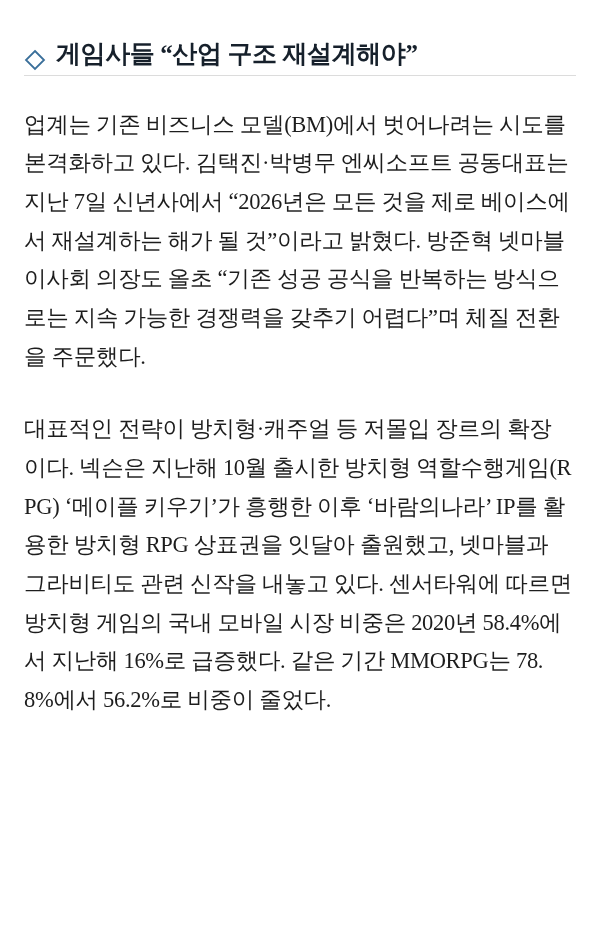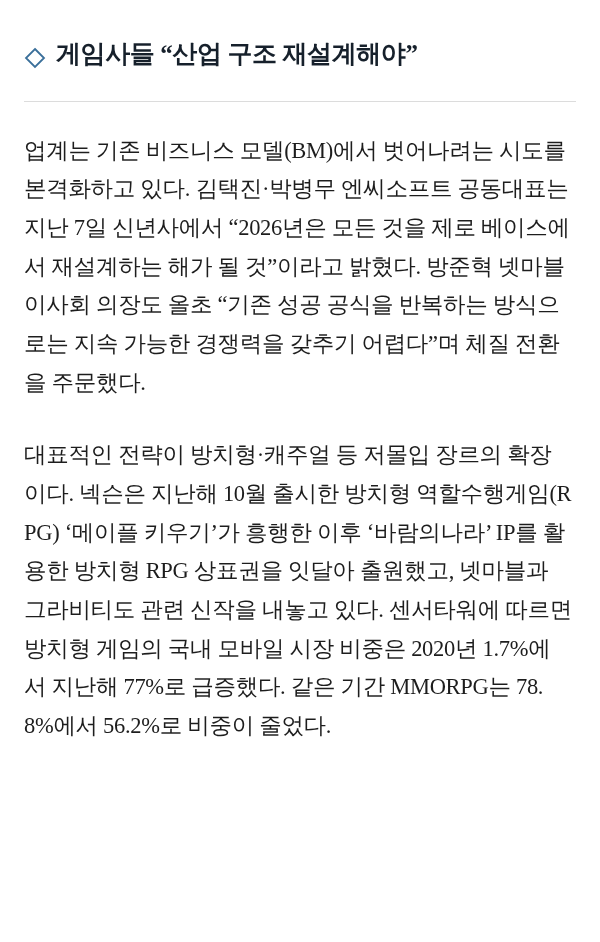--- a/index.html
+++ b/index.html
@@ -17,23 +17,23 @@
   .page {
     width: 600px;
     height: 942px;
     box-sizing: border-box;
     padding: 38px 24px 0 24px;
     background: #ffffff;
     position: relative;
   }
   .headline-row {
     display: flex;
-    align-items: center;
+    align-items: flex-end;
     gap: 10px;
-    padding-bottom: 30px;
+    padding-bottom: 4px;
   }
   .diamond-icon {
     flex: 0 0 auto;
     width: 22px;
     height: 22px;
     margin-top: 7px;
     position: relative;
   }
   .diamond-icon svg {
     display: block;
@@ -76,15 +76,15 @@
       <svg width="22" height="22" viewBox="0 0 22 22" aria-hidden="true">
         <polygon points="11,2 20,11 11,20 2,11" fill="none" stroke="#3a6f9a" stroke-width="1.8"></polygon>
       </svg>
     </span>
     <h1 class="headline">게임사들 “산업 구조 재설계해야”</h1>
   </div>
 
   <div class="divider"></div>
 
   <p class="body-text">업계는 기존 비즈니스 모델(BM)에서 벗어나려는 시도를 본격화하고 있다. 김택진·박병무 엔씨소프트 공동대표는 지난 7일 신년사에서 “2026년은 모든 것을 제로 베이스에서 재설계하는 해가 될 것”이라고 밝혔다. 방준혁 넷마블 이사회 의장도 올초 “기존 성공 공식을 반복하는 방식으로는 지속 가능한 경쟁력을 갖추기 어렵다”며 체질 전환을 주문했다.</p>
-  <p class="body-text">대표적인 전략이 방치형·캐주얼 등 저몰입 장르의 확장이다. 넥슨은 지난해 10월 출시한 방치형 역할수행게임(RPG) ‘메이플 키우기’가 흥행한 이후 ‘바람의나라’ IP를 활용한 방치형 RPG 상표권을 잇달아 출원했고, 넷마블과 그라비티도 관련 신작을 내놓고 있다. 센서타워에 따르면 방치형 게임의 국내 모바일 시장 비중은 2020년 1.7%에서 지난해 77%로 급증했다. 같은 기간 MMORPG는 78.8%에서 56.2%로 비중이 줄었다.</p>
+  <p class="body-text">대표적인 전략이 방치형·캐주얼 등 저몰입 장르의 확장이다. 넥슨은 지난해 10월 출시한 방치형 역할수행게임(RPG) ‘메이플 키우기’가 흥행한 이후 ‘바람의나라’ IP를 활용한 방치형 RPG 상표권을 잇달아 출원했고, 넷마블과 그라비티도 관련 신작을 내놓고 있다. 센서타워에 따르면 방치형 게임의 국내 모바일 시장 비중은 2020년 58.4%에서 지난해 16%로 급증했다. 같은 기간 MMORPG는 78.8%에서 56.2%로 비중이 줄었다.</p>
 
 </div>
 
 </body></html>

